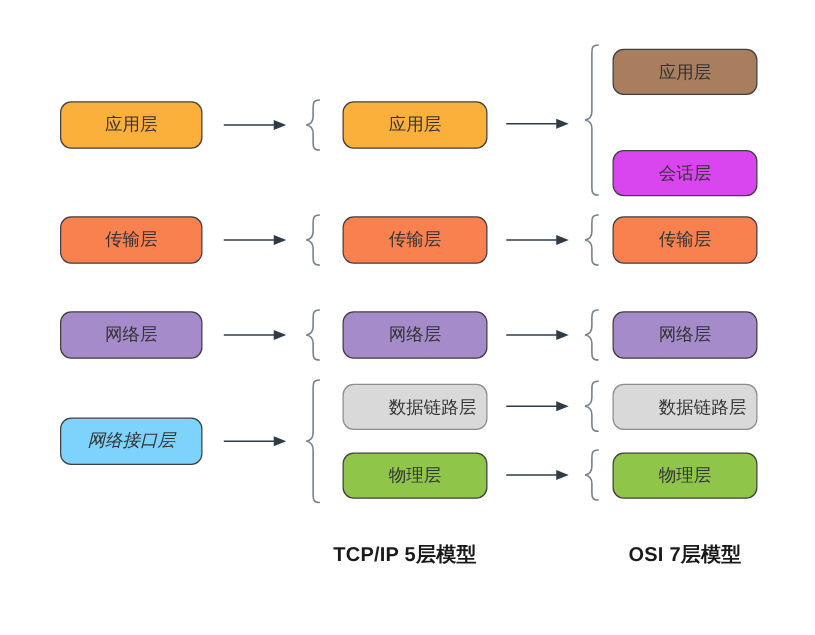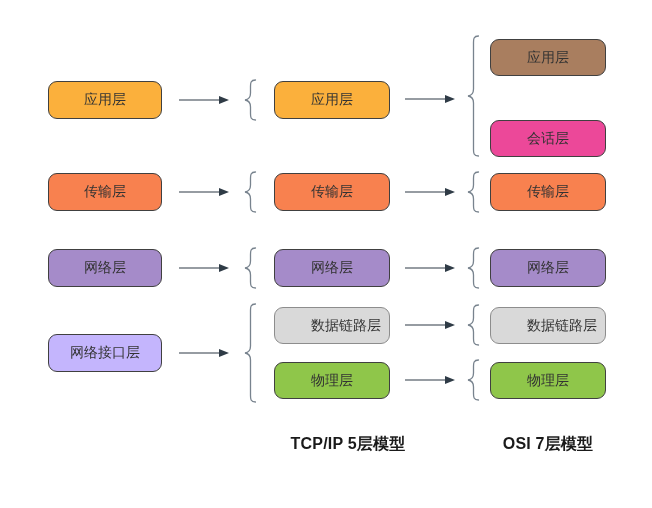--- a/index.html
+++ b/index.html
@@ -31,40 +31,40 @@
   
   .brace{position:absolute;width:16px;}
   .br-l{left:242px}.br-r{left:465px}
   .br-l1{top:79px}.br-l2{top:171px}.br-l3{top:247px}.br-lg{top:303px}
   .br-rg{top:35px}.br-r2{top:171px}.br-r3{top:247px}.br-r4{top:304px}.br-r5{top:359px}
   
   .col-label{
     position:absolute;top:434px;width:200px;text-align:center;
     font-weight:bold;font-size:16px;color:#1a1a1a;letter-spacing:0.2px;
   }
-  .lab1{left:5px}.lab2{left:248px}.lab3{left:448px}
+  .lab1{left:5px}.lab2{left:224px}.lab3{left:448px}
 </style>
 </head>
 <body>
 
 <div class="canvas">
 
   <div class="box c1 c1-1" style="background-color: rgb(251, 176, 60);">应用层</div>
   <div class="box c1 c1-2" style="background-color: rgb(248, 129, 79);">传输层</div>
   <div class="box c1 c1-3" style="background-color: rgb(165, 139, 201);">网络层</div>
-  <div class="box c1 c1-4" style="background-color: #c4b5fd;">网络接口层</div>
+  <div class="box c1 c1-4" style="background-color: #7dd3fc; font-style: italic;">网络接口层</div>
 
   <div class="box c2 c2-1" style="background-color: rgb(251, 176, 60);">应用层</div>
   <div class="box c2 c2-2" style="background-color: rgb(248, 129, 79);">传输层</div>
   <div class="box c2 c2-3" style="background-color: rgb(165, 139, 201);">网络层</div>
   <div class="box c2 c2-4 gray-border" style="background-color: rgb(217, 217, 217);">数据链路层</div>
   <div class="box c2 c2-5" style="background-color: rgb(143, 198, 74);">物理层</div>
 
   <div class="box c3 c3-1" style="background-color: rgb(169, 126, 95);">应用层</div>
-  <div class="box c3 c3-3" style="background-color: #ec4899;">会话层</div>
+  <div class="box c3 c3-3" style="background-color: #d946ef;">会话层</div>
   <div class="box c3 c3-4" style="background-color: rgb(248, 129, 79);">传输层</div>
   <div class="box c3 c3-5" style="background-color: rgb(165, 139, 201);">网络层</div>
   <div class="box c3 c3-6 gray-border" style="background-color: rgb(217, 217, 217);">数据链路层</div>
   <div class="box c3 c3-7" style="background-color: rgb(143, 198, 74);">物理层</div>
 
   <svg class="arrow a-l a-l1" viewBox="0 0 52 12">
       <line x1="1" y1="6" x2="42" y2="6" stroke="#2F3B46" stroke-width="1.2"></line>
       <polygon points="41,2 51,6 41,10" fill="#2F3B46"></polygon>
     </svg>
   <svg class="arrow a-l a-l2" viewBox="0 0 52 12">

